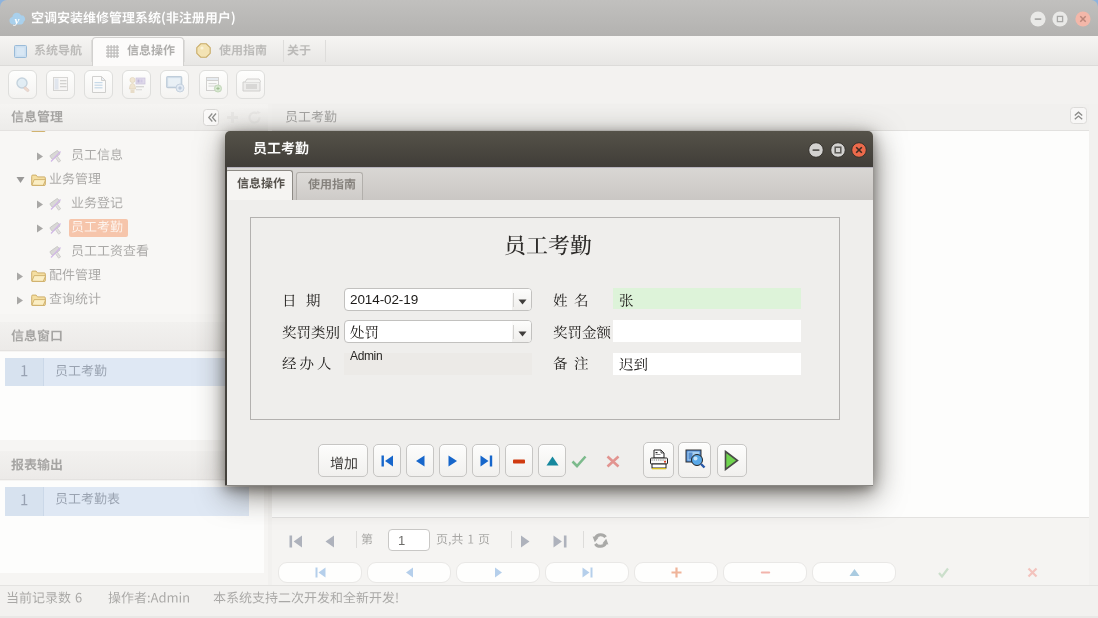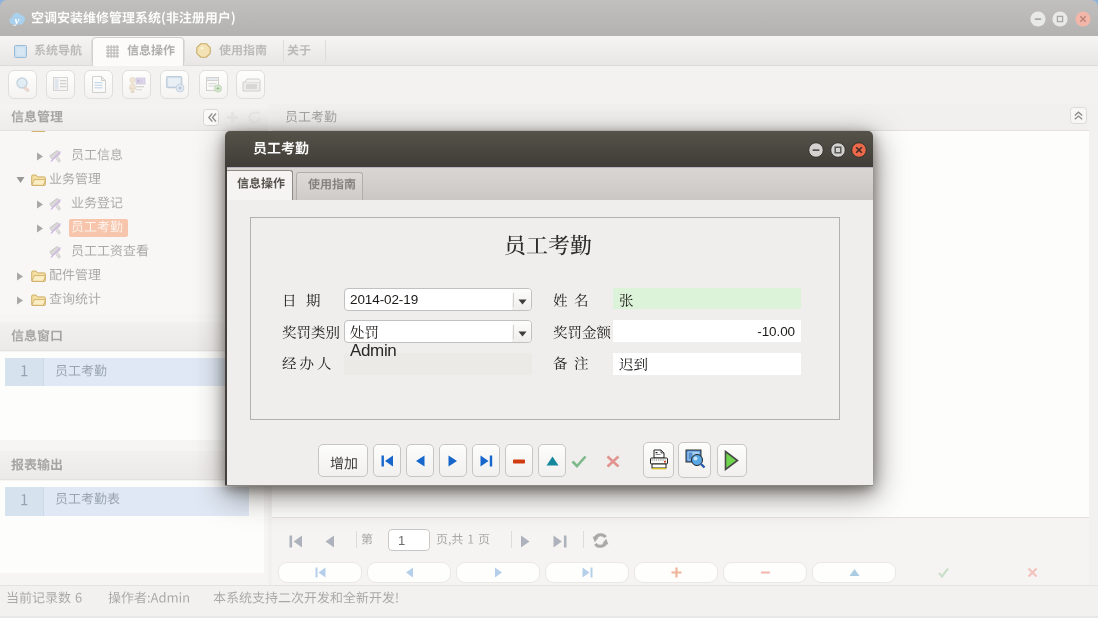--- a/index.html
+++ b/index.html
@@ -759,29 +759,28 @@
       <path d="M0.5 0.5 L8.5 0.5 L4.5 5.5 z" fill="#403e3c"></path>
     </svg>
     <div style="position:absolute;left:125px;top:193px;font-family:'Liberation Sans';font-size:13.5px;letter-spacing:-0.1px;color:#1c1a18;"></div>
     <div style="position:absolute;left:125px;top:193.7px;">
       <svg class="" width="29.0" height="15.23" viewBox="0 0 29.0 15.23" fill="#201e1c" style="overflow:visible">
         <use href="#g109" transform="translate(0.0 12.76) scale(0.0145 -0.0145)"></use>
         <use href="#g97" transform="translate(14.5 12.76) scale(0.0145 -0.0145)"></use>
       </svg>
     </div>
     <div style="position:absolute;left:119px;top:222px;width:188px;height:22px;background:#eceae7;"></div>
-    <div style="position:absolute;left:125px;top:210px;font-family:'Liberation Sans';font-size:17px;letter-spacing:-0.35px;color:#2a2826;">Admin</div>
+    <div style="position:absolute;left:125px;top:218px;font-family:'Liberation Sans';font-size:12px;letter-spacing:-0.35px;color:#2a2826;">Admin</div>
     <div style="position:absolute;left:388px;top:157px;width:188px;height:21px;background:#ddf3d9;"></div>
     <div style="position:absolute;left:394px;top:162.2px;">
       <svg class="" width="14.5" height="15.23" viewBox="0 0 14.5 15.23" fill="#201e1c" style="overflow:visible">
         <use href="#g110" transform="translate(0.0 12.76) scale(0.0145 -0.0145)"></use>
       </svg>
     </div>
     <div style="position:absolute;left:388px;top:189px;width:188px;height:22px;background:#fff;"></div>
-    <div style="position:absolute;left:388px;top:193px;width:182px;text-align:right;font-family:'Liberation Sans';font-size:13.5px;letter-spacing:-0.1px;color:#1c1a18;">-10.00</div>
     <div style="position:absolute;left:388px;top:222px;width:188px;height:22px;background:#fff;"></div>
     <div style="position:absolute;left:394px;top:225.7px;">
       <svg class="" width="29.0" height="15.23" viewBox="0 0 29.0 15.23" fill="#201e1c" style="overflow:visible">
         <use href="#g111" transform="translate(0.0 12.76) scale(0.0145 -0.0145)"></use>
         <use href="#g112" transform="translate(14.5 12.76) scale(0.0145 -0.0145)"></use>
       </svg>
     </div>
     <div style="position:absolute;left:93px;top:313px;width:50px;height:33px;background:linear-gradient(#fdfdfc,#f1f0ee);border:1px solid #c7c6c4;border-radius:5px;box-shadow:inset 0 1px 0 #fff;"></div>
     <div style="position:absolute;left:105px;top:324.7px;">
       <svg class="" width="28.0" height="14.7" viewBox="0 0 28.0 14.7" fill="#403e3c" style="overflow:visible">

